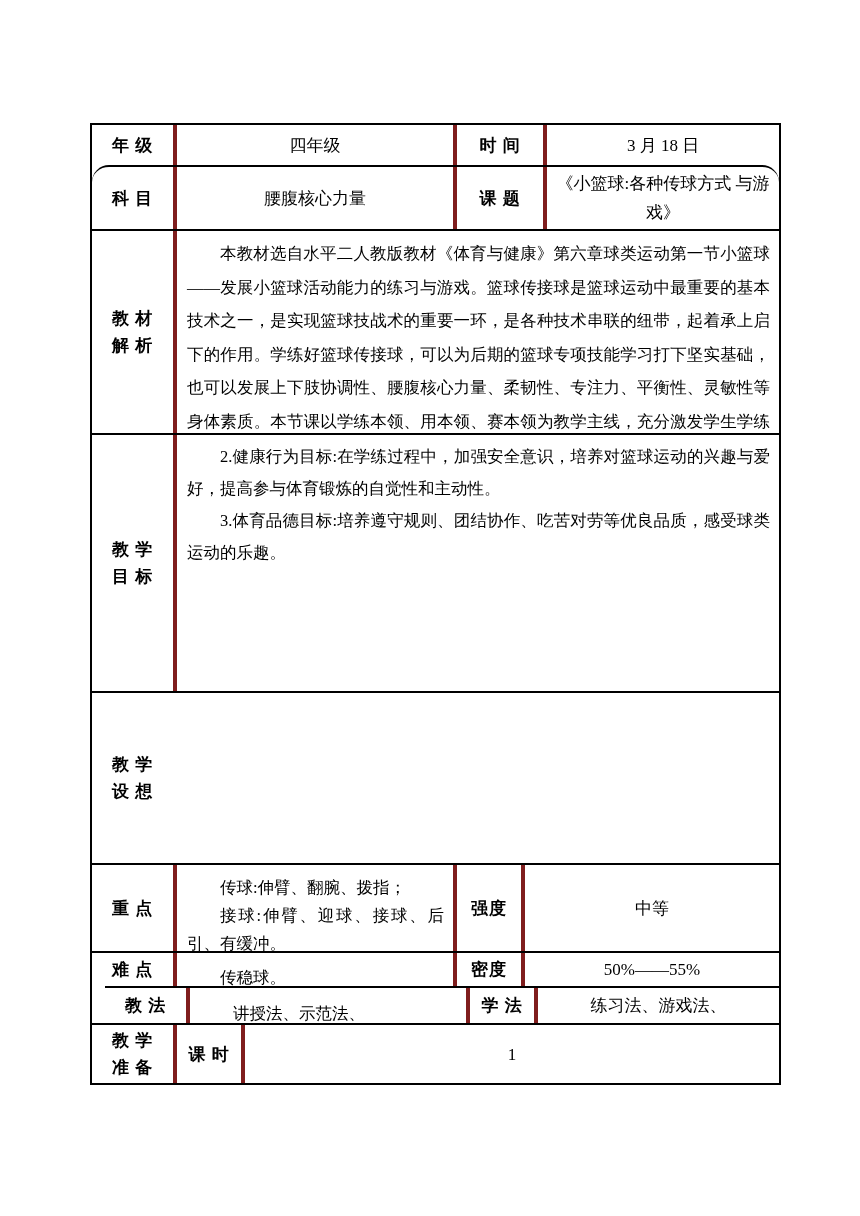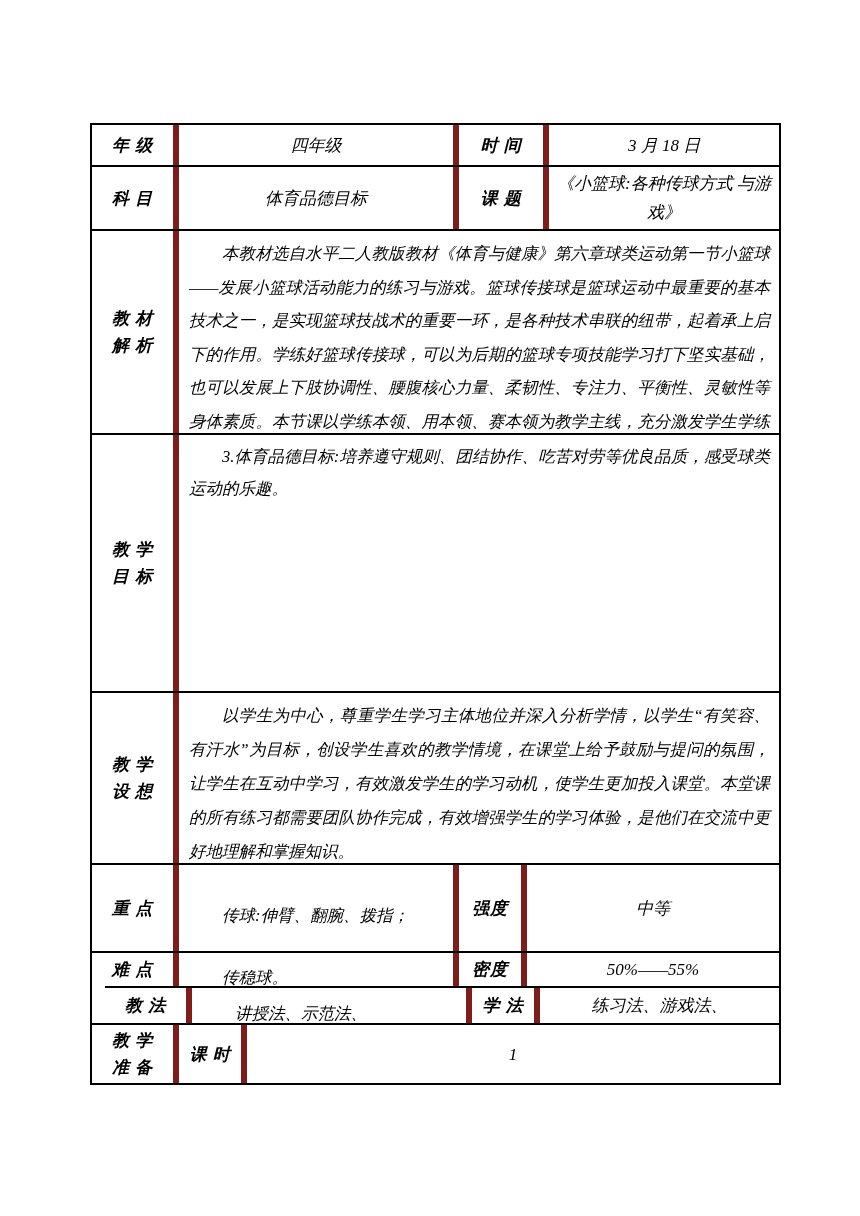--- a/index.html
+++ b/index.html
@@ -10,49 +10,48 @@
     height: 1216px;
     font-family: "Liberation Serif", "DejaVu Serif", serif;
     color: #000000;
   }
   .page {
     position: relative;
     width: 860px;
     height: 1216px;
     background: #ffffff;
     overflow: hidden;
-    font-style: italic;
   }
   .doc-table {
     position: absolute;
     left: 90px;
     top: 123px;
     width: 687px;
     border: 2px solid #000000;
     background: #ffffff;
   }
   .row { display: flex; align-items: stretch; }
   .row + .row { border-top: 2px solid #000000; }
   .cell {
     box-sizing: border-box;
     overflow: hidden;
     flex-shrink: 0;
   }
-  .cell + .cell { border-left: 6px solid #7f1d1d; }
+  .cell + .cell { border-left: 4px solid #7f1d1d; }
 
   
   .w-lab1 { width: 81px; }
   .w-val1 { width: 280px; }
   .w-lab2-top { width: 90px; }
   .w-lab2-bot { width: 68px; }
   .w-rest { flex: 1 1 auto; width: auto; }
 
   
   .h-r1 { height: 40px; }
-  .h-r2 { height: 62px; }
+  .h-r2 { height: 62px; border-radius: 17px; }
   .h-r3 { height: 202px; }
   .h-r4 { height: 256px; }
   .h-r5 { height: 170px; }
   .h-r6 { height: 86px; }
   .h-r7 { height: 33px; }
   .h-r8 { height: 35px; margin-left: 13px; }
   .h-r9 { height: 58px; }
 
   .label-cell {
     display: flex;
@@ -101,53 +100,52 @@
 
     <div class="row h-r1">
       <div class="cell w-lab1 label-cell">年 级</div>
       <div class="cell w-val1 center-cell">四年级</div>
       <div class="cell w-lab2-top label-cell">时 间</div>
       <div class="cell w-rest center-cell">3 月 18 日</div>
     </div>
 
     <div class="row h-r2">
       <div class="cell w-lab1 label-cell">科 目</div>
-      <div class="cell w-val1 center-cell">体育品德目标</div>
+      <div class="cell w-val1 center-cell">腰腹核心力量</div>
       <div class="cell w-lab2-top label-cell">课 题</div>
       <div class="cell w-rest center-cell">《小篮球:各种传球方式 与游戏》</div>
     </div>
 
     <div class="row h-r3">
       <div class="cell w-lab1 label-cell">教 材
 解 析</div>
       <div class="cell w-rest text-cell lh33">
         <p>本教材选自水平二人教版教材《体育与健康》第六章球类运动第一节小篮球——发展小篮球活动能力的练习与游戏。篮球传接球是篮球运动中最重要的基本技术之一，是实现篮球技战术的重要一环，是各种技术串联的纽带，起着承上启下的作用。学练好篮球传接球，可以为后期的篮球专项技能学习打下坚实基础，也可以发展上下肢协调性、腰腹核心力量、柔韧性、专注力、平衡性、灵敏性等身体素质。本节课以学练本领、用本领、赛本领为教学主线，充分激发学生学练兴趣，学练和发展篮球的传接球动作。</p>
       </div>
     </div>
 
     <div class="row h-r4">
       <div class="cell w-lab1 label-cell">教 学
 目 标</div>
       <div class="cell w-rest text-cell lh32">
+        <p>2.健康行为目标:在学练过程中，加强安全意识，培养对篮球运动的兴趣与爱好，提高参与体育锻炼的自觉性和主动性。</p>
         <p>3.体育品德目标:培养遵守规则、团结协作、吃苦对劳等优良品质，感受球类运动的乐趣。</p>
       </div>
     </div>
 
     <div class="row h-r5">
       <div class="cell w-lab1 label-cell">教 学
 设 想</div>
-      <div class="cell w-rest text-cell lh34">
-        <p>以学生为中心，尊重学生学习主体地位并深入分析学情，以学生“有笑容、有汗水”为目标，创设学生喜欢的教学情境，在课堂上给予鼓励与提问的氛围，让学生在互动中学习，有效激发学生的学习动机，使学生更加投入课堂。本堂课的所有练习都需要团队协作完成，有效增强学生的学习体验，是他们在交流中更好地理解和掌握知识。</p>
-      </div>
     </div>
 
     <div class="row h-r6">
       <div class="cell w-lab1 label-cell">重 点</div>
       <div class="cell w-val1 text-cell lh28 vcenter">
         <p>传球:伸臂、翻腕、拨指；</p>
+        <p>接球:伸臂、迎球、接球、后引、有缓冲。</p>
       </div>
       <div class="cell w-lab2-bot label-cell">强度</div>
       <div class="cell w-rest center-cell">中等</div>
     </div>
 
     <div class="row h-r7">
       <div class="cell w-lab1 label-cell">难 点</div>
       <div class="cell w-val1 text-cell lh28 vcenter">
         <p>传稳球。</p>
       </div>

